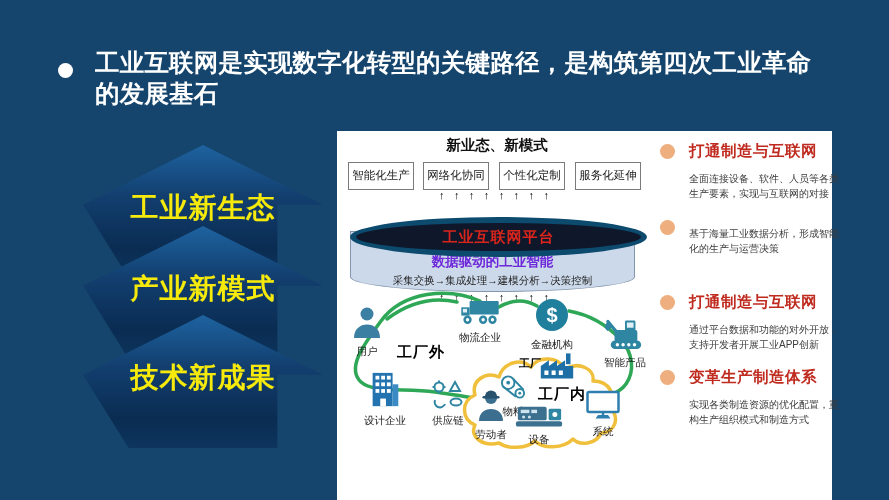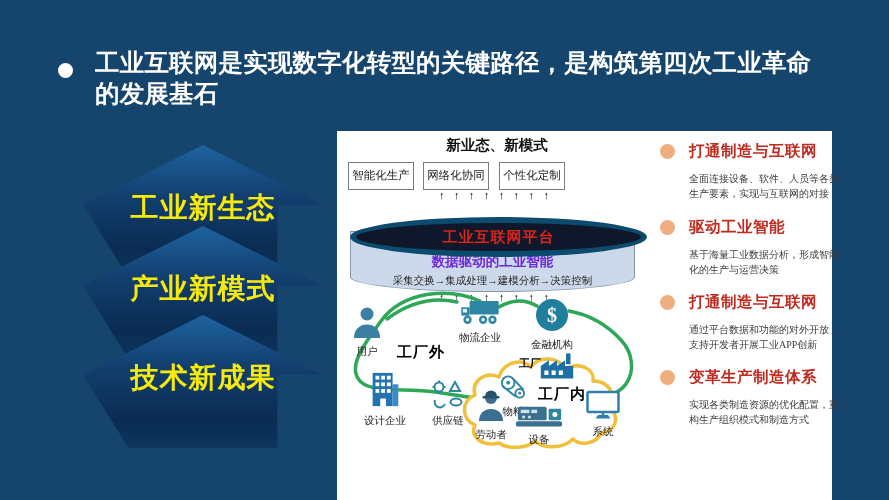--- a/index.html
+++ b/index.html
@@ -1,19 +1,19 @@
 <!DOCTYPE html>
 <html><head>
 <meta charset="utf-8">
 <style>
   html,body{margin:0;padding:0;background:#0c2b47;}
   .slide{
     position:relative; width:889px; height:500px; overflow:hidden;
     background:#15456c;
-    font-family:Liberation Serif, serif;
+    font-family:Liberation Sans, sans-serif;
   }
   
   .title-bullet{
     position:absolute; left:58px; top:63px; width:15px; height:15px;
     border-radius:50%; background:#ffffff;
   }
   .slide-title{
     position:absolute; left:95px; top:47px; width:735px;
     color:#ffffff; font-size:24.5px; font-weight:bold; line-height:1.28;
     letter-spacing:0.2px;
@@ -113,20 +113,21 @@
   </div>
 
   <div class="panel">
 
     <div class="diagram">
       <div class="diag-title">新业态、新模式</div>
 
       <div class="mode-box mb0">智能化生产</div>
       <div class="mode-box mb1">网络化协同</div>
       <div class="mode-box mb2">个性化定制</div>
+      <div class="mode-box mb3">服务化延伸</div>
 
       <div class="arrow-row r1">
         <i>↑</i>
           <i>↑</i>
           <i>↑</i>
           <i>↑</i>
           <i>↑</i>
           <i>↑</i>
           <i>↑</i>
           <i>↑</i>
@@ -187,20 +188,35 @@
       </div>
 
       <div class="node" style="left:185px; top:166px;">
         <svg width="36" height="36" viewBox="0 0 36 36">
           <circle cx="18" cy="18" r="16" fill="#1f7f9c"></circle>
           <text x="18" y="25" text-anchor="middle" font-size="20" font-weight="bold" fill="#ffffff">$</text>
         </svg>
         <span class="lbl">金融机构</span>
       </div>
 
+      <div class="node" style="left:258px; top:182px;">
+        <svg width="46" height="38" viewBox="0 0 48 40">
+          <path d="M16,21 L6,9" stroke="#2e86a3" stroke-width="3.5" fill="none" stroke-linecap="round"></path>
+          <path d="M6,9 C2,12 2,17 6,19 L10,15 Z" fill="#2e86a3"></path>
+          <rect x="24" y="8" width="11" height="13" rx="1.5" fill="#2e86a3"></rect>
+          <rect x="26" y="10" width="7" height="5.5" fill="#dff0f6"></rect>
+          <rect x="13" y="18" width="24" height="12" rx="2" fill="#2e86a3"></rect>
+          <rect x="9" y="29" width="32" height="9" rx="4.5" fill="#2e86a3"></rect>
+          <circle cx="16" cy="33.5" r="1.8" fill="#fff"></circle>
+            <circle cx="22" cy="33.5" r="1.8" fill="#fff"></circle>
+          <circle cx="28" cy="33.5" r="1.8" fill="#fff"></circle>
+            <circle cx="34" cy="33.5" r="1.8" fill="#fff"></circle>
+        </svg>
+        <span class="lbl">智能产品</span>
+      </div>
 
       <div class="node" style="left:18px; top:240px;">
         <svg width="34" height="38" viewBox="0 0 34 40">
           <rect x="4" y="2" width="21" height="35" fill="#2273b0"></rect>
           <rect x="25" y="14" width="6" height="23" fill="#3b8ac4"></rect>
           <g fill="#ffffff">
             <rect x="7" y="5" width="4" height="4"></rect>
               <rect x="13" y="5" width="4" height="4"></rect>
               <rect x="19" y="5" width="4" height="4"></rect>
             <rect x="7" y="12" width="4" height="4"></rect>
@@ -290,21 +306,20 @@
     </div>
 
     <div class="points">
       <div class="point pt0">
         <span class="dot"></span>
         <h3>打通制造与互联网</h3>
         <p>全面连接设备、软件、人员等各类生产要素，实现与互联网的对接</p>
       </div>
       <div class="point pt1">
         <span class="dot"></span>
-        <h3>驱动工业智能</h3>
         <p>基于海量工业数据分析，形成智能化的生产与运营决策</p>
       </div>
       <div class="point pt2">
         <span class="dot"></span>
         <h3>打通制造与互联网</h3>
         <p>通过平台数据和功能的对外开放，支持开发者开展工业APP创新</p>
       </div>
       <div class="point pt3">
         <span class="dot"></span>
         <h3>变革生产制造体系</h3>

